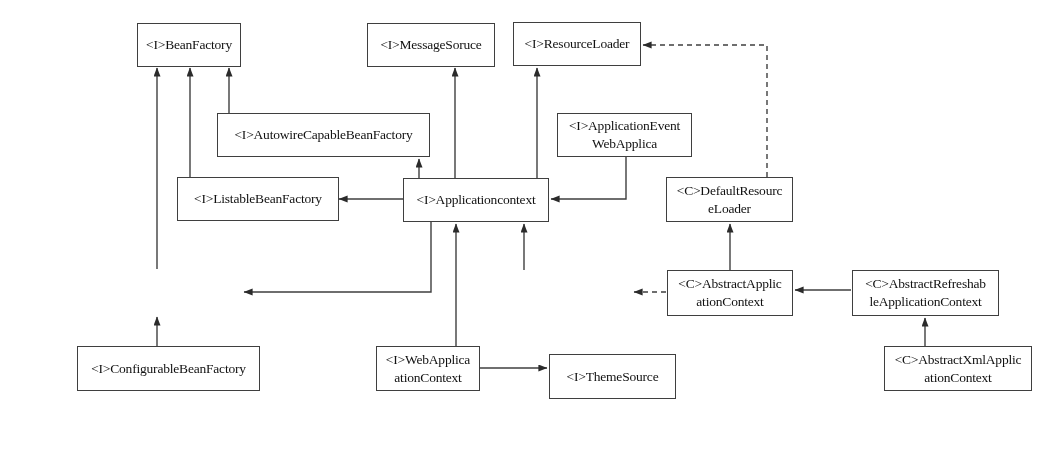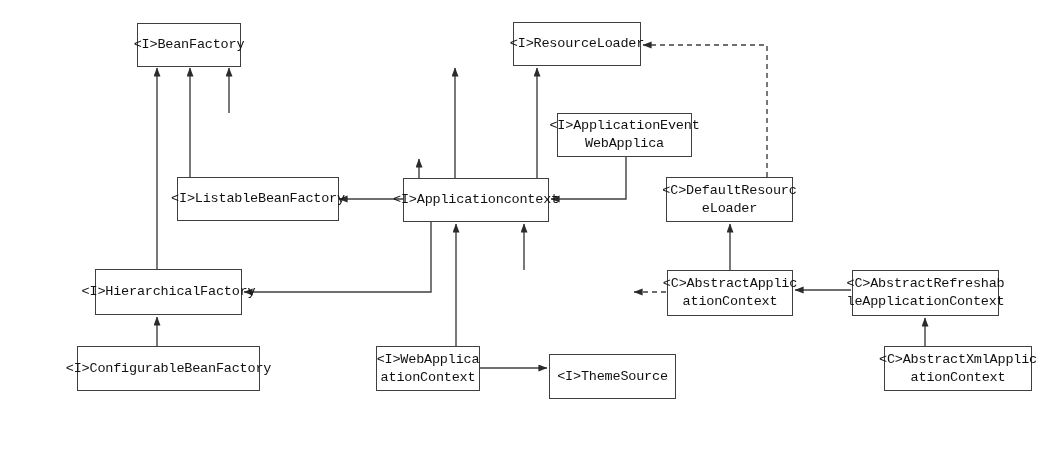--- a/index.html
+++ b/index.html
@@ -1,20 +1,20 @@
 <!DOCTYPE html>
 <html><head>
 <meta charset="utf-8">
 <style>
   html,body{margin:0;padding:0;background:#ffffff;}
   #canvas{
     position:relative;
     width:1053px;height:453px;
     background:#ffffff;
-    font-family:Liberation Mono, monospace;
+    font-family:Liberation Serif, serif;
     overflow:hidden;
     border-radius:12px;
   }
   #edges{position:absolute;left:0;top:0;width:1053px;height:453px;}
   .node{
     position:absolute;
     box-sizing:border-box;
     border:1.5px solid #3f3f3f;
     background:#ffffff;
     display:flex;
@@ -59,47 +59,50 @@
       <line x1="730" y1="270" x2="730" y2="224" marker-end="url(#ah)"></line>
       <line x1="666" y1="292" x2="634" y2="292" stroke-dasharray="5,4" marker-end="url(#ah)"></line>
       <polyline points="767,177 767,45 643,45" stroke-dasharray="5,4" marker-end="url(#ah)"></polyline>
     </g>
   </svg>
 
   <div class="node" style="left:137px;top:23px;width:104px;height:44px">
     <span class="ln">&lt;I&gt;BeanFactory</span>
   </div>
 
+  <div class="node" style="left:367px;top:23px;width:128px;height:44px">
+    <span class="ln">&lt;I&gt;MessageSoruce</span>
+  </div>
 
   <div class="node" style="left:513px;top:22px;width:128px;height:44px">
     <span class="ln">&lt;I&gt;ResourceLoader</span>
   </div>
 
+  <div class="node" style="left:217px;top:113px;width:213px;height:44px">
+    <span class="ln">&lt;I&gt;AutowireCapableBeanFactory</span>
+  </div>
 
   <div class="node" style="left:557px;top:113px;width:135px;height:44px">
     <span class="ln">&lt;I&gt;ApplicationEvent</span>
     <span class="ln">WebApplica</span>
   </div>
 
   <div class="node" style="left:177px;top:177px;width:162px;height:44px">
     <span class="ln">&lt;I&gt;ListableBeanFactory</span>
   </div>
 
   <div class="node" style="left:403px;top:178px;width:146px;height:44px">
     <span class="ln">&lt;I&gt;Applicationcontext</span>
   </div>
 
   <div class="node" style="left:666px;top:177px;width:127px;height:45px">
     <span class="ln">&lt;C&gt;DefaultResourc</span>
     <span class="ln">eLoader</span>
   </div>
 
-  <div class="node" style="left:95px;top:269px;width:147px;height:46px">
-    <span class="ln">&lt;I&gt;HierarchicalFactory</span>
-  </div>
 
 
   <div class="node" style="left:667px;top:270px;width:126px;height:46px">
     <span class="ln">&lt;C&gt;AbstractApplic</span>
     <span class="ln">ationContext</span>
   </div>
 
   <div class="node" style="left:852px;top:270px;width:147px;height:46px">
     <span class="ln">&lt;C&gt;AbstractRefreshab</span>
     <span class="ln">leApplicationContext</span>

